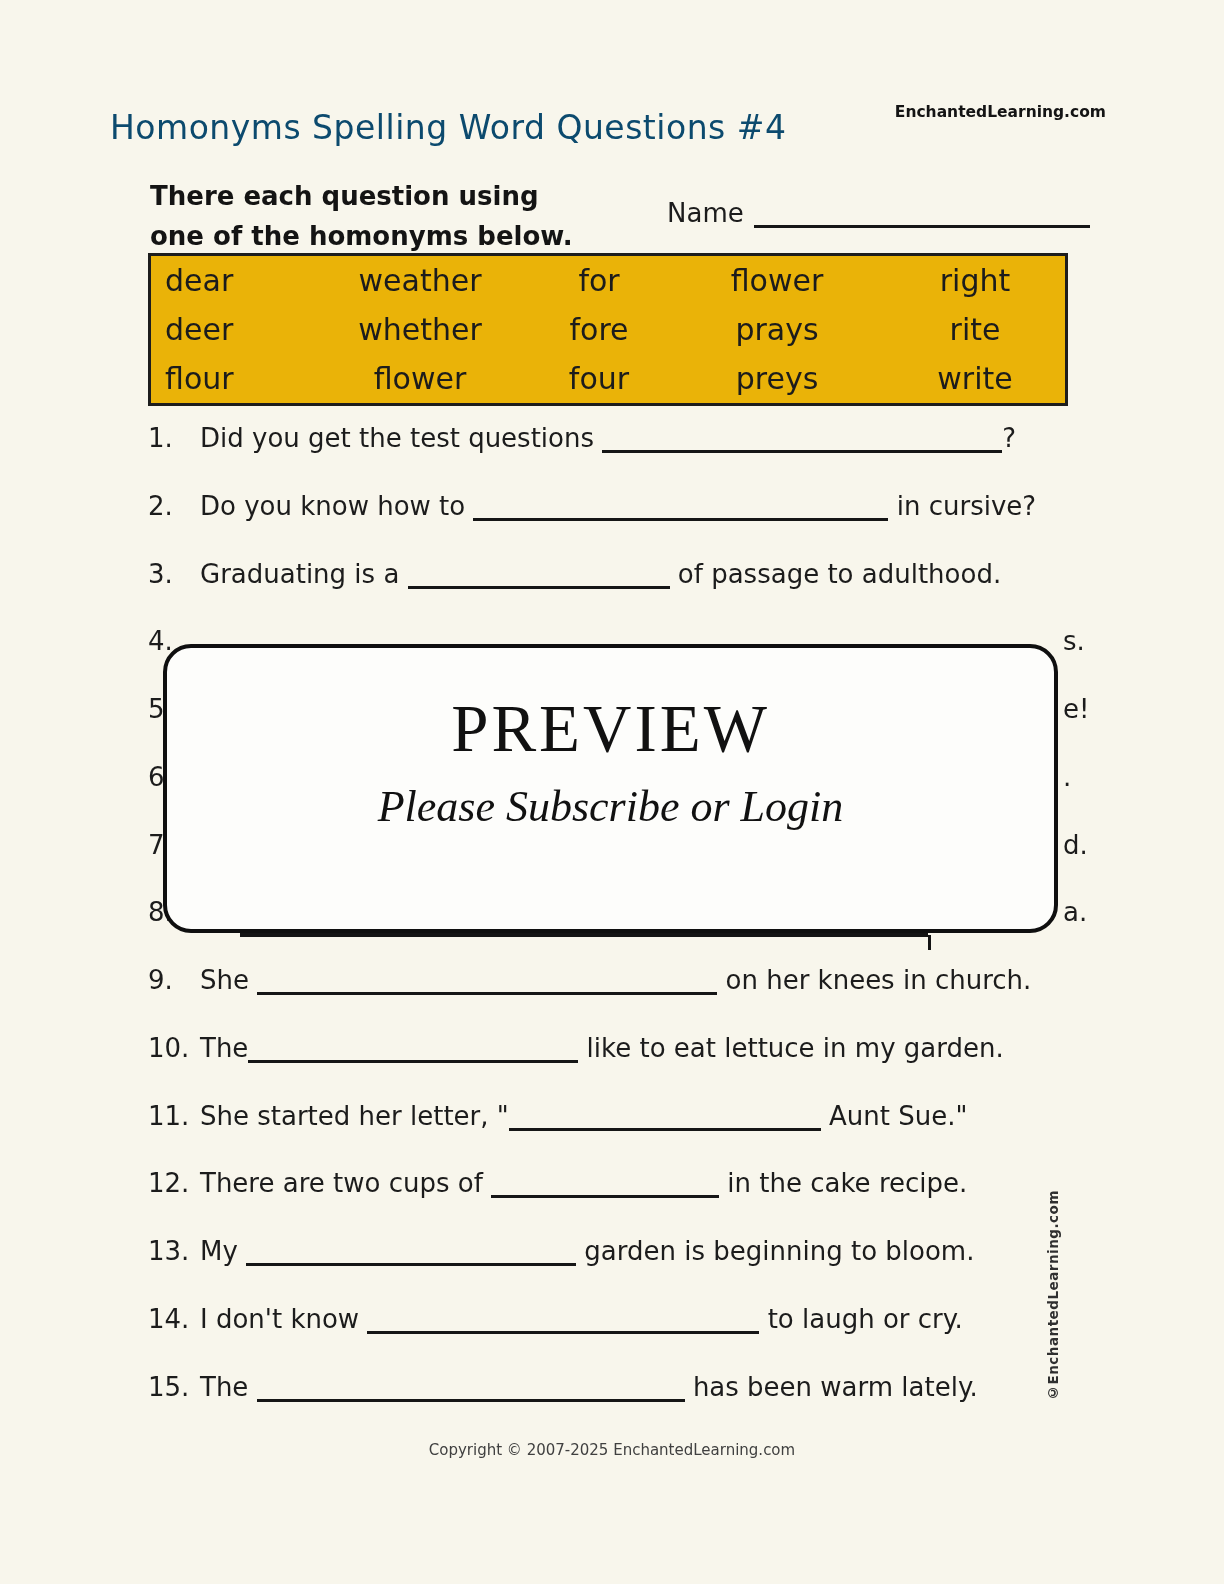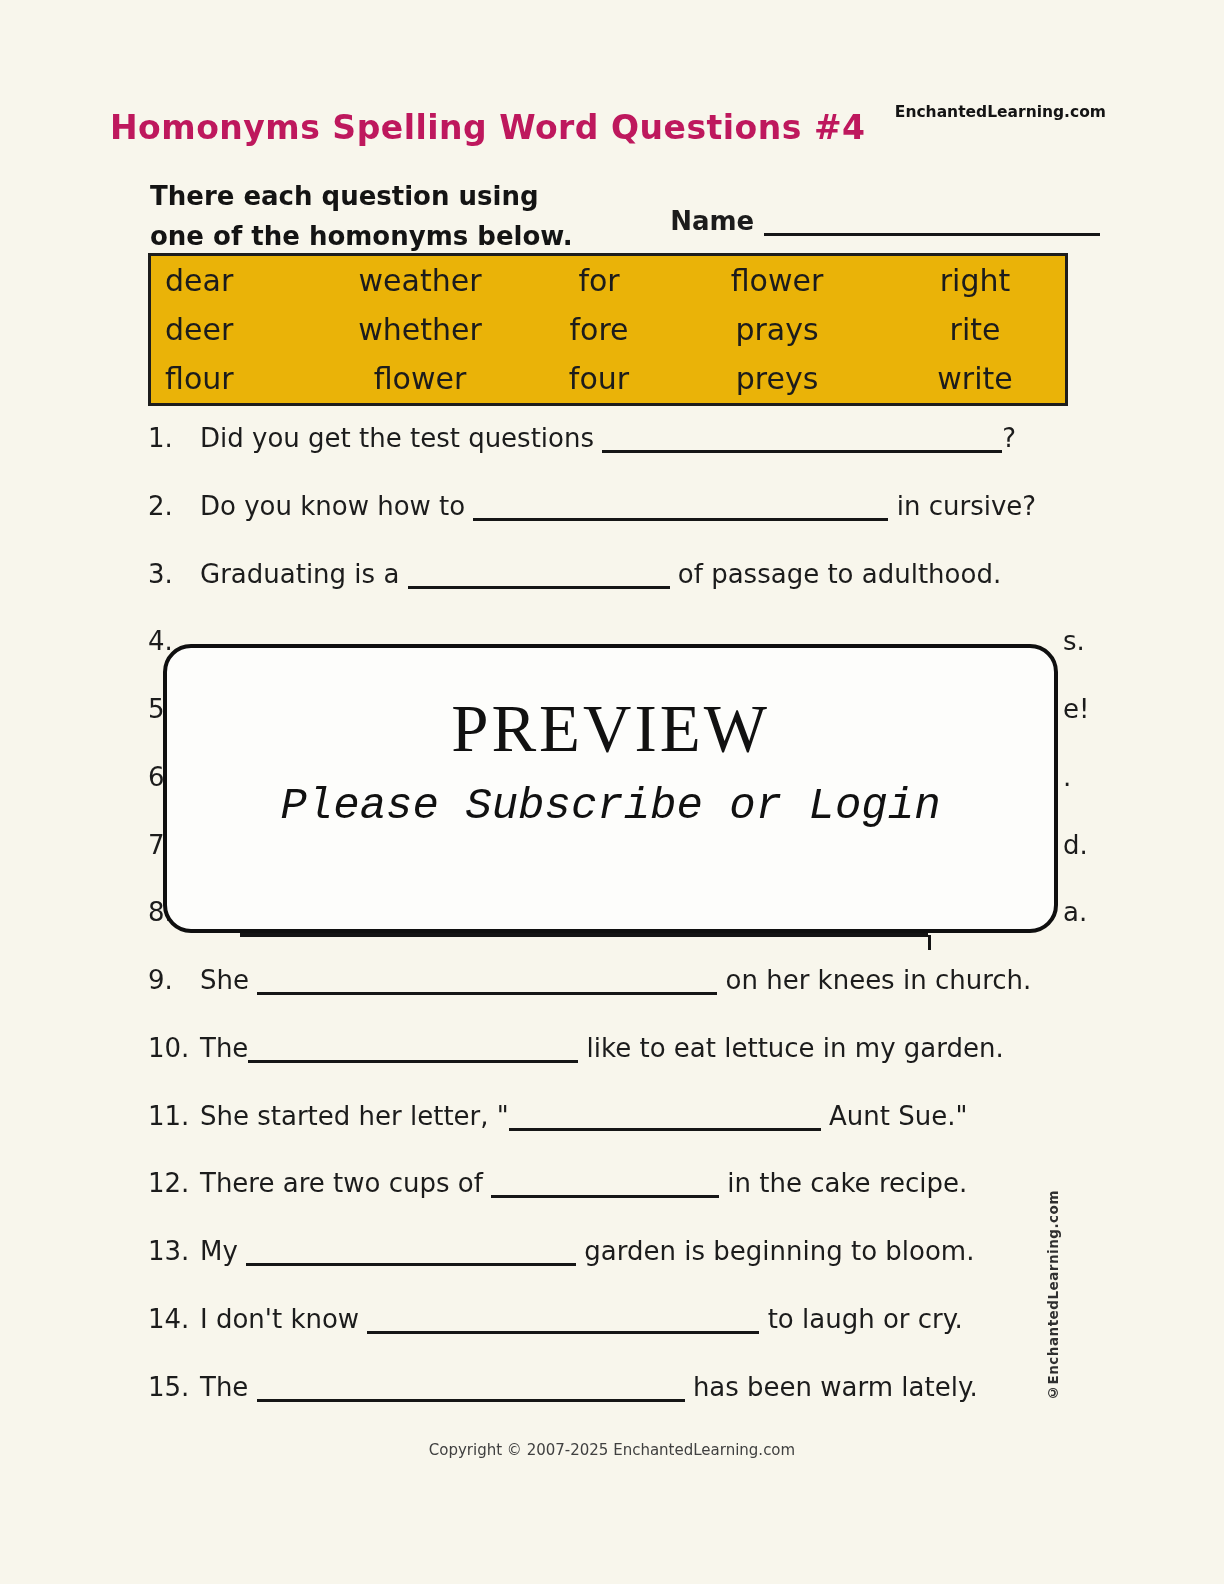--- a/index.html
+++ b/index.html
@@ -22,37 +22,37 @@
     top:103px; right:118px;
     font-size:15.5px;
     font-weight:bold;
     color:#141414;
   }
   .title{
     position:absolute;
     left:110px; top:108px;
     margin:0;
     font-size:33px;
-    font-weight:bold;
+    font-weight:normal;
     letter-spacing:0.5px;
-    color:#be185d;
+    color:#0c4a6e;
   }
   .instructions{
     position:absolute;
     left:150px; top:176px;
     font-size:26px;
     font-weight:bold;
     line-height:40px;
     color:#141414;
   }
   .name-row{
     position:absolute;
-    left:634px; top:176px;
+    left:634px; top:168px;
     font-size:26px;
-    font-weight:bold;
+    font-weight:normal;
     white-space:pre;
   }
   .name-line{
     display:inline-block;
     width:336px;
     height:24px;
     border-bottom:3px solid #161616;
     vertical-align:-6px;
     margin-left:10px;
   }
@@ -126,21 +126,21 @@
   }
   .preview-title{
     margin-top:42px;
     font-family:"Liberation Serif", serif;
     font-size:67px;
     letter-spacing:3px;
     color:#111111;
   }
   .preview-sub{
     margin-top:14px;
-    font-family:Liberation Mono, monospace;
+    font-family:Liberation Serif, serif;
     font-style:italic;
     font-size:44px;
     color:#111111;
   }
   
   .side-copyright{
     position:absolute;
     left:1045px; top:1166px;
     height:235px;
     writing-mode:vertical-rl;

